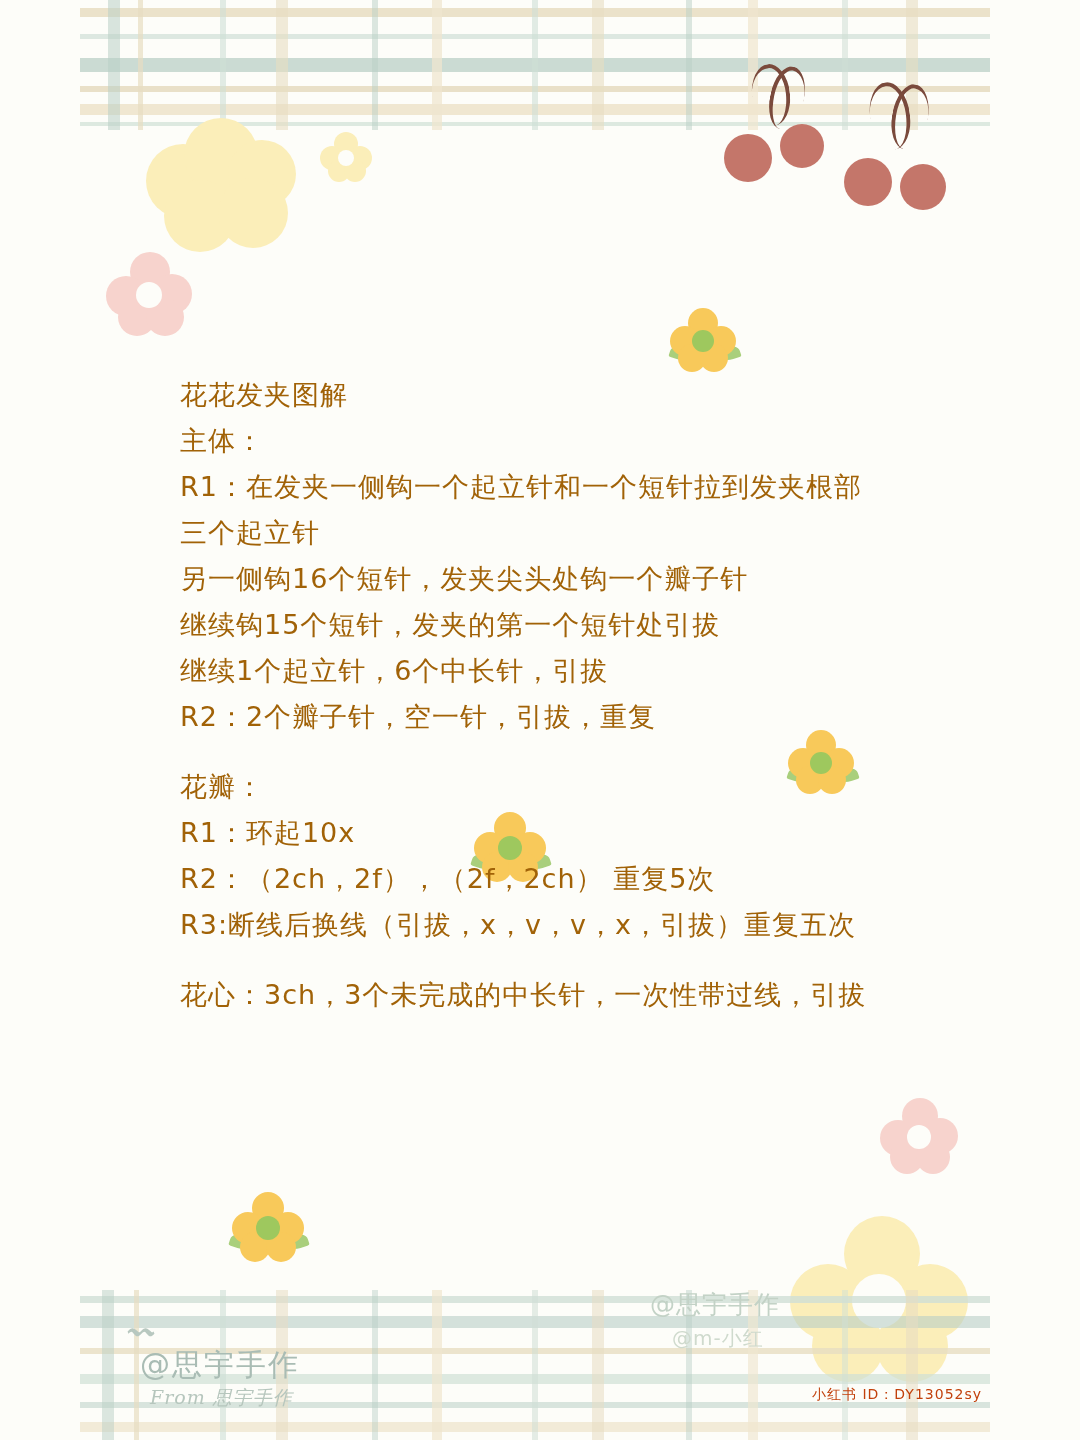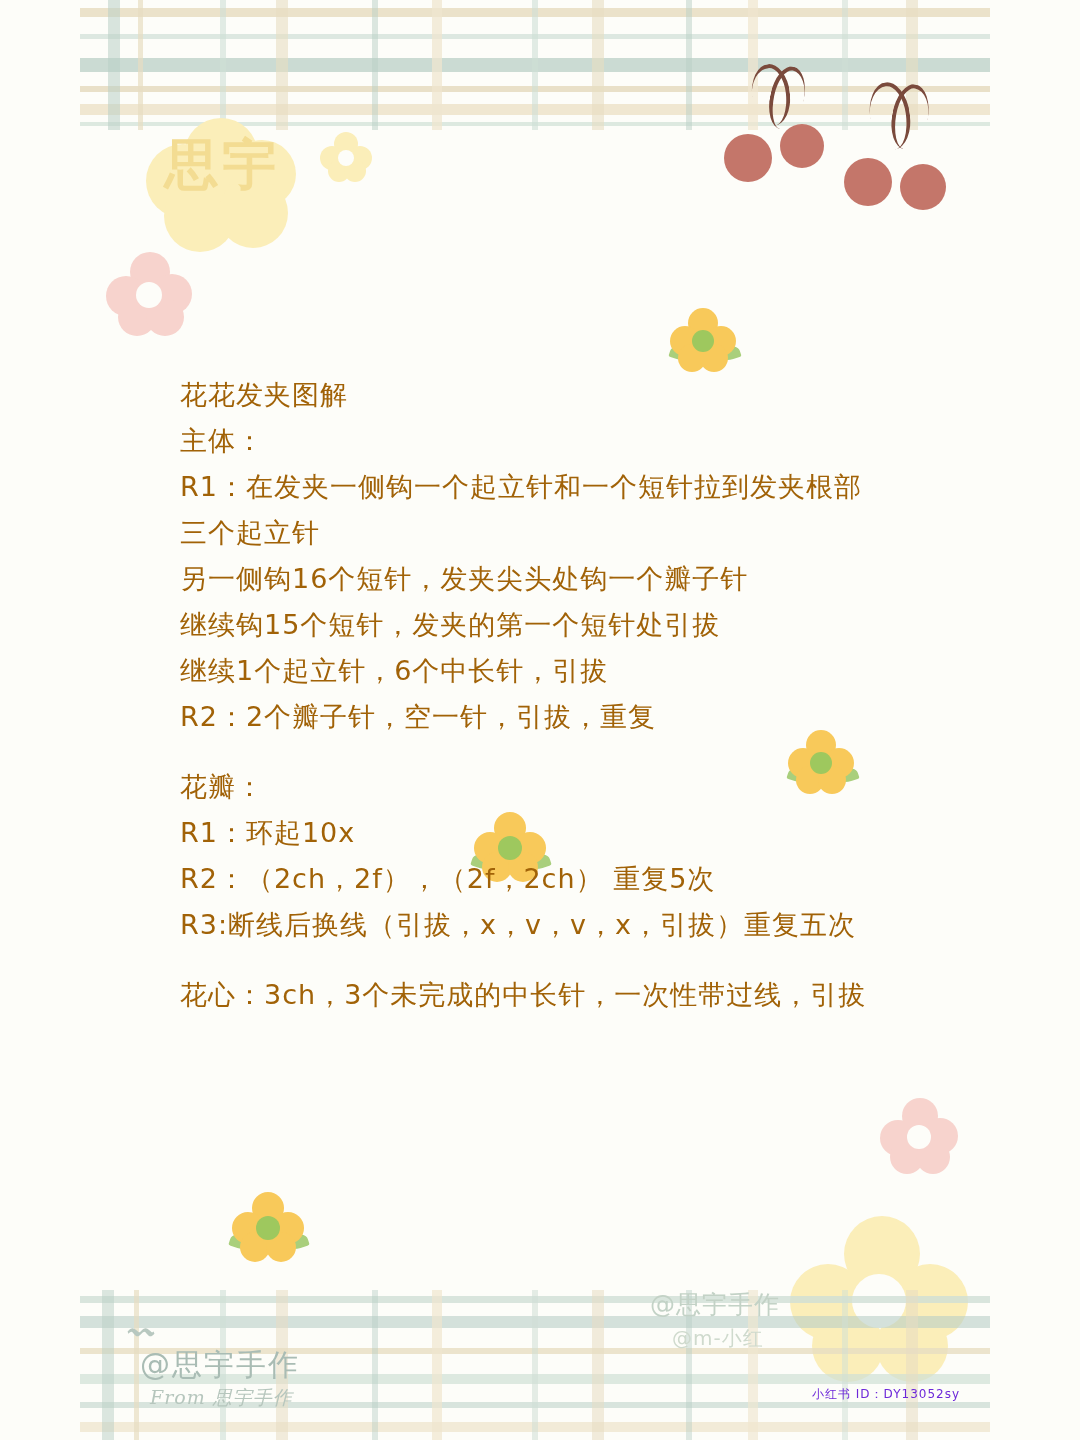--- a/index.html
+++ b/index.html
@@ -146,22 +146,22 @@
   #wm-center2 {
     left: 672px;
     top: 1325px;
     font-size: 20px;
     color: #cfdacd;
     letter-spacing: 1px;
   }
   #wm-bottom-right {
     left: 812px;
     top: 1386px;
-    font-size: 12px;
-    color: #6d28d9;
+    font-size: 14px;
+    color: #c2410c;
     letter-spacing: 1px;
   }
   .squiggle {
     position: absolute;
     left: 128px;
     top: 1310px;
     font-size: 26px;
     color: #b8c8c0;
     font-family: "DejaVu Sans", sans-serif;
   }
@@ -207,21 +207,20 @@
     <div class="cherry-ball" style="left:60px; top:92px; width:46px; height:46px;"></div>
   </div>
 
   <div id="logo-cloud">
     <div class="blob" style="left:6px;   top:34px; width:74px; height:74px;"></div>
     <div class="blob" style="left:44px;  top:8px;  width:74px; height:74px;"></div>
     <div class="blob" style="left:88px;  top:30px; width:68px; height:68px;"></div>
     <div class="blob" style="left:24px;  top:70px; width:72px; height:72px;"></div>
     <div class="blob" style="left:78px;  top:68px; width:70px; height:70px;"></div>
   </div>
-  <div id="logo-text">思宇</div>
 
   <div class="flower" style="left:320px; top:132px; width:52px; height:52px;">
     <div class="petal" style="left:14px; top:0;   width:24px; height:24px; background:#fbeeb9;"></div>
     <div class="petal" style="left:0;   top:14px; width:24px; height:24px; background:#fbeeb9;"></div>
     <div class="petal" style="left:28px;top:14px; width:24px; height:24px; background:#fbeeb9;"></div>
     <div class="petal" style="left:8px; top:28px; width:22px; height:22px; background:#fbeeb9;"></div>
     <div class="petal" style="left:24px;top:28px; width:22px; height:22px; background:#fbeeb9;"></div>
     <div class="fcenter" style="left:18px; top:18px; width:16px; height:16px; background:#fdfdf9;"></div>
   </div>
 

